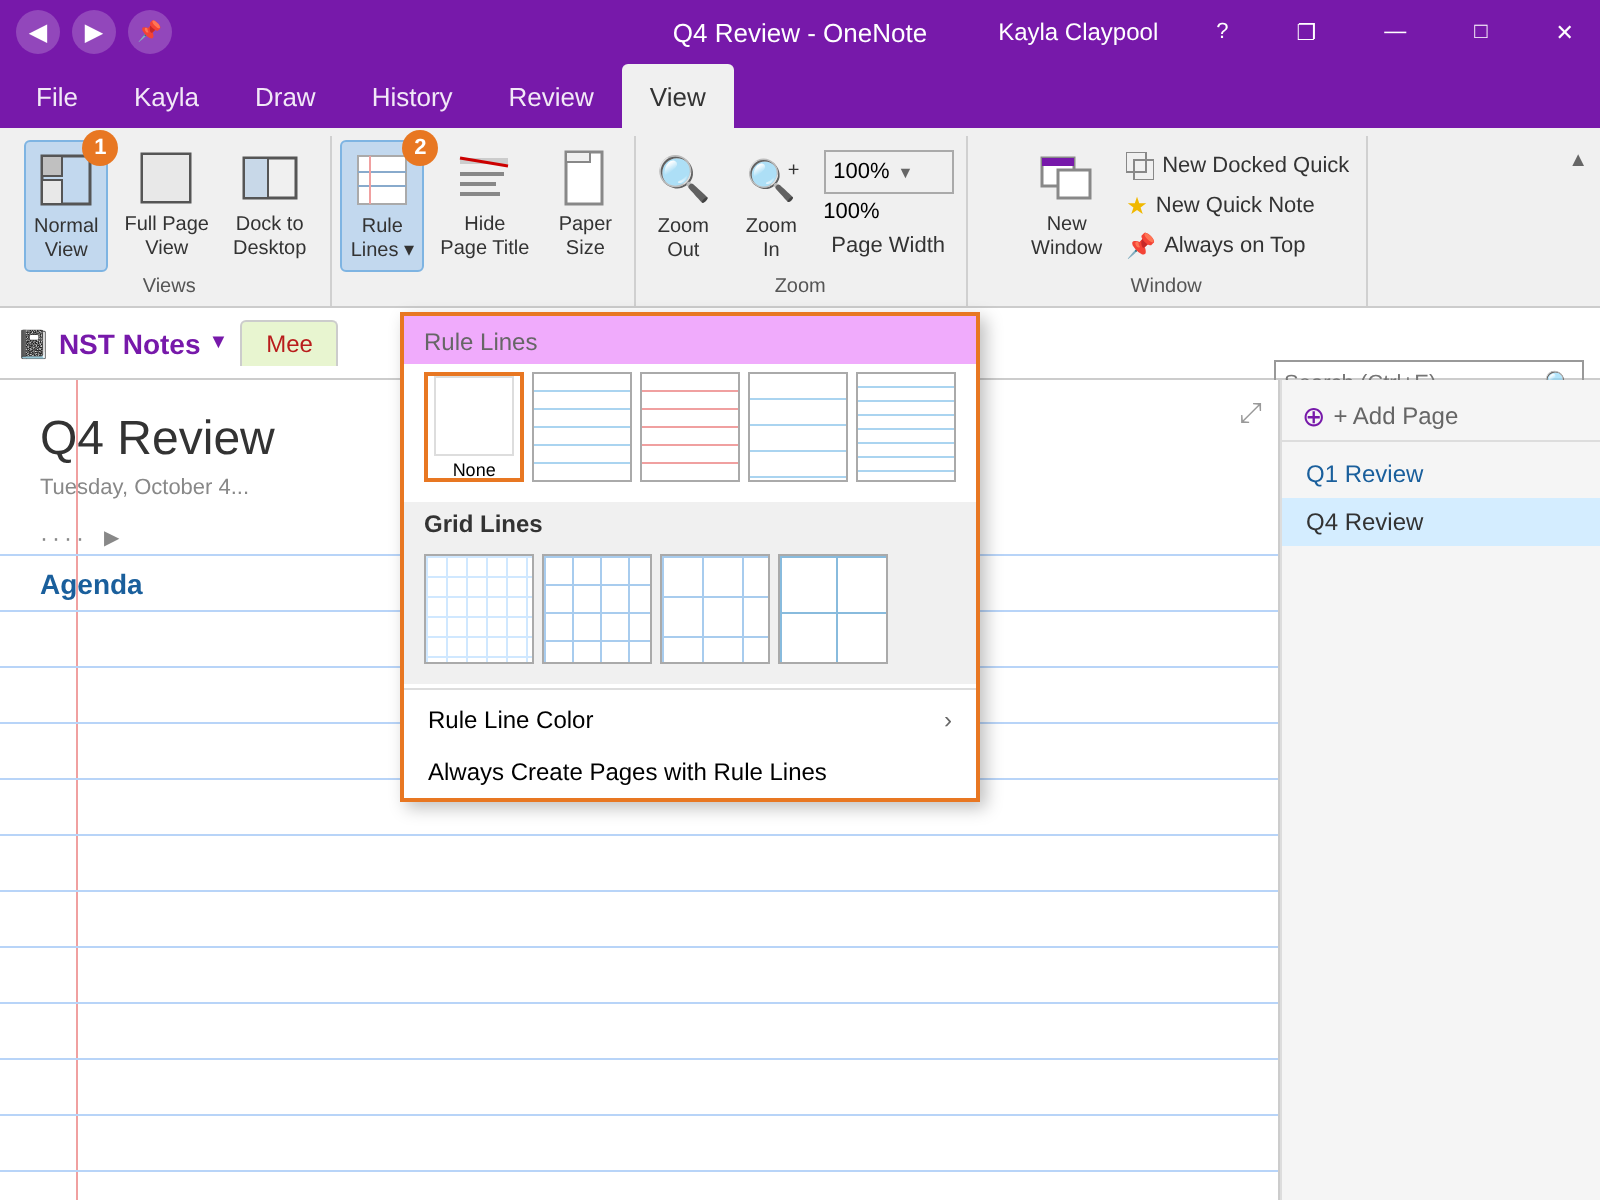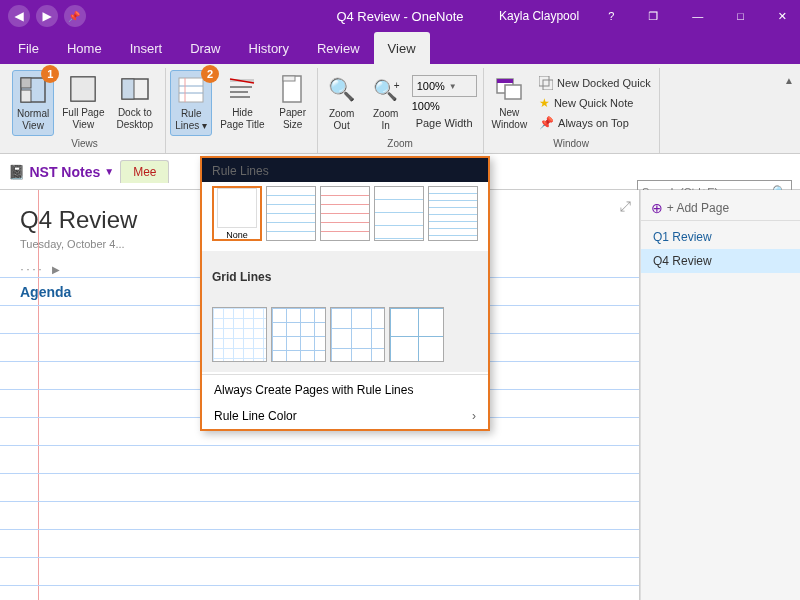--- a/index.html
+++ b/index.html
@@ -299,22 +299,21 @@
     <span class="title-bar-btn">?</span>
     <span class="title-bar-btn">❐</span>
     <span class="title-bar-btn">—</span>
     <span class="title-bar-btn">□</span>
     <span class="title-bar-btn">✕</span>
   </div>
 </div>
 
 <div class="ribbon-tabs">
   <div class="ribbon-tab">File</div>
-  <div class="ribbon-tab">Home</div>
-  <div class="ribbon-tab">Insert</div>
+  <div class="ribbon-tab">Kayla</div>
   <div class="ribbon-tab">Draw</div>
   <div class="ribbon-tab">History</div>
   <div class="ribbon-tab">Review</div>
   <div class="ribbon-tab active">View</div>
 </div>
 
 <div class="ribbon">
 
   <div class="ribbon-group">
     <div class="ribbon-group-items">
@@ -417,21 +416,21 @@
         <div class="ribbon-btn-sm">
           <span style="font-size:11px;">Page Width</span>
         </div>
       </div>
     </div>
     <div class="ribbon-group-label" style="font-size:10px;color:#555;margin-top:auto;padding-bottom:2px;">Zoom</div>
   </div>
 
   <div class="ribbon-group" style="padding:2px 4px;min-width:120px;">
     <div class="ribbon-group-items">
-      <div class="ribbon-btn" style="min-width:36px;">
+      <div class="ribbon-btn" style="min-width:36px;margin-left:24px;">
         <div class="ribbon-btn-icon">
           <svg width="28" height="28" viewBox="0 0 28 28">
             <rect x="2" y="4" width="16" height="14" fill="white" stroke="#888" stroke-width="1.5"></rect>
             <rect x="10" y="10" width="16" height="14" fill="white" stroke="#888" stroke-width="1.5"></rect>
             <rect x="2" y="4" width="16" height="4" fill="#7719aa"></rect>
           </svg>
         </div>
         <div class="ribbon-btn-label" style="font-size:10px;">New<br>Window</div>
       </div>
       <div style="display:flex;flex-direction:column;gap:2px;padding-top:4px;">
@@ -502,21 +501,21 @@
       <span style="font-size:14px;color:#7719aa;">⊕</span>
       <span>+ Add Page</span>
     </div>
     <div class="page-item">Q1 Review</div>
     <div class="page-item active">Q4 Review</div>
   </div>
 </div>
 
 <div class="dropdown-menu">
 
-  <div style="background:#0f172a;padding:6px 10px 4px;display:flex;align-items:center;gap:10px;">
+  <div style="background:#f0abfc;padding:6px 10px 4px;display:flex;align-items:center;gap:10px;">
     <span style="font-size:12px;color:#666;">Rule Lines</span>
   </div>
   <div class="dropdown-grid" style="background:white;">
     <div class="rule-option selected">
       <div style="display:flex;flex-direction:column;align-items:center;gap:2px;">
         <div class="preview-none" style="width:40px;height:40px;border:1px solid #ddd;"></div>
         <span style="font-size:9px;">None</span>
       </div>
     </div>
     <div class="rule-option">
@@ -526,39 +525,39 @@
       <div class="preview-lines-pink" style="width:100%;height:100%;"></div>
     </div>
     <div class="rule-option">
       <div class="preview-lines-wide" style="width:100%;height:100%;"></div>
     </div>
     <div class="rule-option">
       <div class="preview-lines-narrow" style="width:100%;height:100%;"></div>
     </div>
   </div>
 
-  <div style="background:#f0f0f0;padding:19px 10px;">
+  <div style="background:#f0f0f0;padding:4px 10px;">
     <span style="font-size:12px;font-weight:600;color:#333;">Grid Lines</span>
   </div>
   <div class="dropdown-grid" style="background:#f0f0f0;">
     <div class="rule-option">
       <div class="preview-grid-light" style="width:100%;height:100%;"></div>
     </div>
     <div class="rule-option">
       <div class="preview-grid-medium" style="width:100%;height:100%;"></div>
     </div>
     <div class="rule-option">
       <div class="preview-grid-large" style="width:100%;height:100%;"></div>
     </div>
     <div class="rule-option">
       <div class="preview-grid-xlarge" style="width:100%;height:100%;"></div>
     </div>
   </div>
 
   <div class="dropdown-separator"></div>
-  <div class="dropdown-item">
-    <span>Always Create Pages with Rule Lines</span>
-  </div>
   <div class="dropdown-item">
     <span>Rule Line Color</span>
     <span style="color:#666;">›</span>
   </div>
+  <div class="dropdown-item">
+    <span>Always Create Pages with Rule Lines</span>
+  </div>
 </div>
 
 </body></html>

